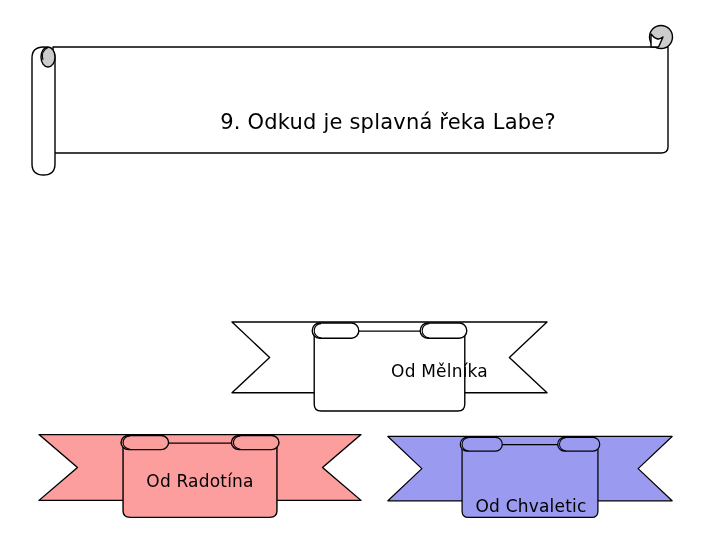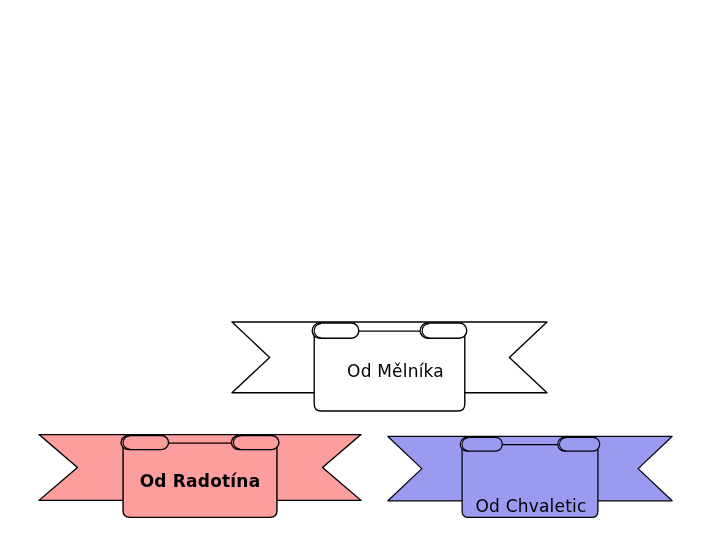--- a/index.html
+++ b/index.html
@@ -27,29 +27,43 @@
   .ribbon{position:absolute;}
   .ribbon svg{width:100%;height:100%;}
   .ribbon-white{left:231px;top:315px;width:317px;height:101px;}
   .ribbon-pink {left:38px; top:428px;width:324px;height:94px;}
   .ribbon-blue {left:387px;top:430px;width:286px;height:92px;}
 
   .ribbon-label{
     position:absolute;display:flex;align-items:center;justify-content:center;
     font-size:17px;color:#000;white-space:nowrap;letter-spacing:0.2px;
   }
-  .label-white{left:314px;top:331px;width:163px;height:80px;}
-  .label-pink {left:123px;top:443px;width:154px;height:75px;font-weight:bold;}
+  .label-white{left:314px;top:331px;width:163px;height:80px;padding-left:44px;}
+  .label-pink {left:123px;top:443px;width:154px;height:75px;}
   .label-blue {left:463px;top:445px;width:136px;height:69px;margin-top:26px;}
 </style>
 </head>
 <body>
 
 <div class="slide">
 
+  <div class="scroll-banner">
+    <svg viewBox="0 0 648 162" preserveAspectRatio="none" fill="#ffffff">
+
+      <path class="ln" d="M 25 29 L 640 29 L 640 129 Q 640 135 633 135 L 25 135 Z"></path>
+
+      <path class="ln" d="M 4 40 Q 4 29 15.5 29 Q 27 29 27 40 L 27 146 Q 27 157 15.5 157 Q 4 157 4 146 Z"></path>
+      <ellipse class="ln" cx="20" cy="39" rx="7" ry="10" fill="#cccccc"></ellipse>
+      <path class="ln thin" d="M 20 29.5 Q 12.5 33 15 42"></path>
+
+      <circle class="ln" cx="633" cy="19" r="11.5" fill="#cccccc"></circle>
+      <path class="ln" d="M 623 29 L 623 16 Q 629 24 635 19 L 630.5 29 Z" fill="#ffffff"></path>
+    </svg>
+    <div class="question-text">9. Odkud je splavná řeka Labe?</div>
+  </div>
 
   <div class="ribbon ribbon-white">
     <svg viewBox="0 0 320 100" preserveAspectRatio="none" fill="#ffffff">
       <path class="ln" d="M 1 7 L 319 7 L 281 42 L 319 77 L 1 77 L 39 42 Z"></path>
       <path class="ln" d="M 84 16 L 84 88 Q 84 95 91 95 L 229 95 Q 236 95 236 88 L 236 16 Z"></path>
       <rect class="ln" x="82" y="8" width="47" height="15" rx="7.5"></rect>
       <rect class="ln" x="191" y="8" width="47" height="15" rx="7.5"></rect>
       <path class="ln thin" d="M 91 8.5 A 7 7 0 0 0 91 22.5"></path>
       <path class="ln thin" d="M 200 8.5 A 7 7 0 0 0 200 22.5"></path>
     </svg>

